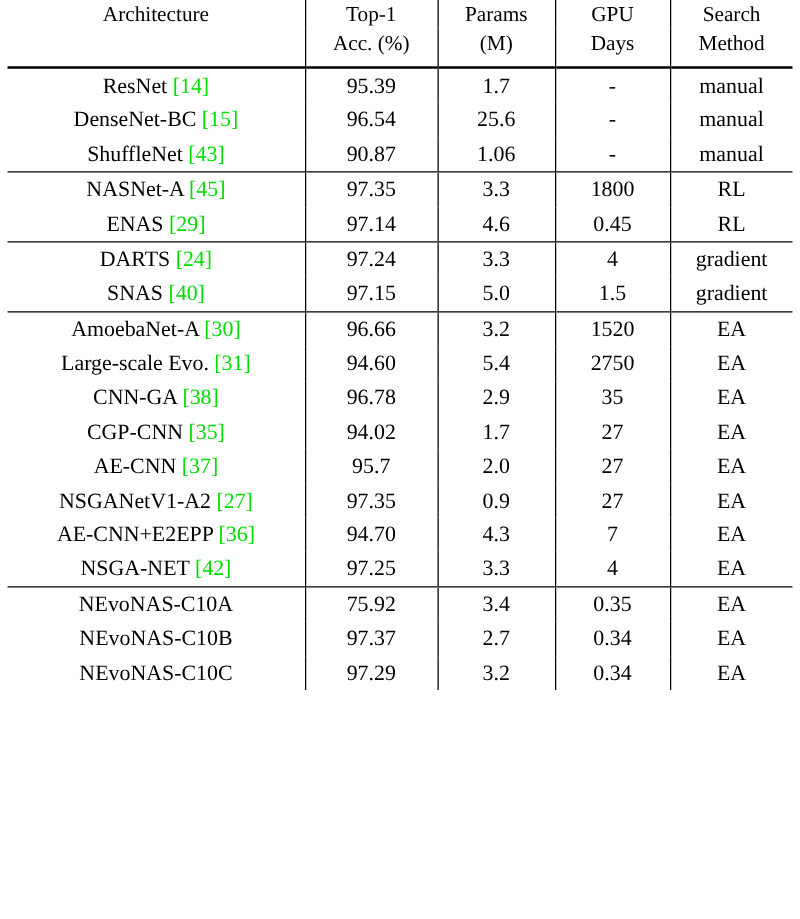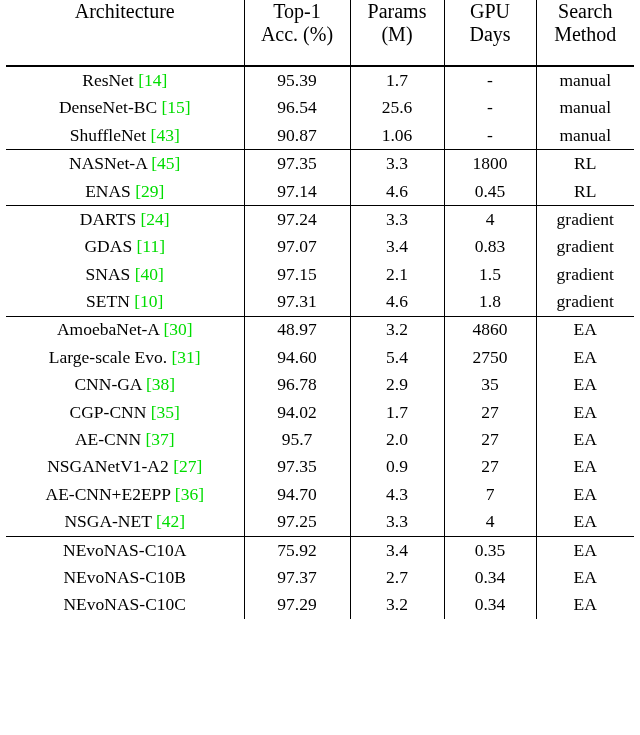--- a/index.html
+++ b/index.html
@@ -38,25 +38,25 @@
   col.c-acc    { width: 106px; }
   col.c-params { width: 94px; }
   col.c-gpu    { width: 92px; }
   col.c-method { width: 98px; }
   tr.hline > td, tr.hline > th { border-top: 1.1px solid #000; }
   tr.thick > td { border-top: 2.2px solid #000; margin-top: 24px; }
   .vline-l { border-left: 1.1px solid #000; }
 
   thead th {
     font-weight: bold;
-    font-size: 20px;
+    font-size: 17px;
     padding: 3px 0 1px 0;
   }
   thead th.sub {
-    padding: 1px 0 20px 0;
+    padding: 1px 0 8px 0;
   }
   td.arch {
     text-align: left;
     padding-left: 7px;
   }
   td.cell {
     text-align: center;
   }
   .ref {
     color: #00dd00;
@@ -139,45 +139,31 @@
           <td class="cell vline-l">RL</td>
         </tr>
         <tr class="data-row hline">
           <td class="arch cell">DARTS <span class="ref">[24]</span></td>
           <td class="cell vline-l">97.24</td>
           <td class="cell vline-l">3.3</td>
           <td class="cell vline-l">4</td>
           <td class="cell vline-l">gradient</td>
         </tr>
         <tr class="data-row">
-          <td class="arch cell">GDAS <span class="ref">[11]</span></td>
-          <td class="cell vline-l">97.07</td>
-          <td class="cell vline-l">3.4</td>
-          <td class="cell vline-l">0.83</td>
-          <td class="cell vline-l">gradient</td>
-        </tr>
-        <tr class="data-row">
           <td class="arch cell">SNAS <span class="ref">[40]</span></td>
           <td class="cell vline-l">97.15</td>
-          <td class="cell vline-l">2.1</td>
+          <td class="cell vline-l">5.0</td>
           <td class="cell vline-l">1.5</td>
           <td class="cell vline-l">gradient</td>
         </tr>
-        <tr class="data-row">
-          <td class="arch cell">SETN <span class="ref">[10]</span></td>
-          <td class="cell vline-l">97.31</td>
-          <td class="cell vline-l">4.6</td>
-          <td class="cell vline-l">1.8</td>
-          <td class="cell vline-l">gradient</td>
-        </tr>
         <tr class="data-row hline">
           <td class="arch cell">AmoebaNet-A <span class="ref">[30]</span></td>
-          <td class="cell vline-l">48.97</td>
+          <td class="cell vline-l">96.66</td>
           <td class="cell vline-l">3.2</td>
-          <td class="cell vline-l">4860</td>
+          <td class="cell vline-l">1520</td>
           <td class="cell vline-l">EA</td>
         </tr>
         <tr class="data-row">
           <td class="arch cell">Large-scale Evo. <span class="ref">[31]</span></td>
           <td class="cell vline-l">94.60</td>
           <td class="cell vline-l">5.4</td>
           <td class="cell vline-l">2750</td>
           <td class="cell vline-l">EA</td>
         </tr>
         <tr class="data-row">

